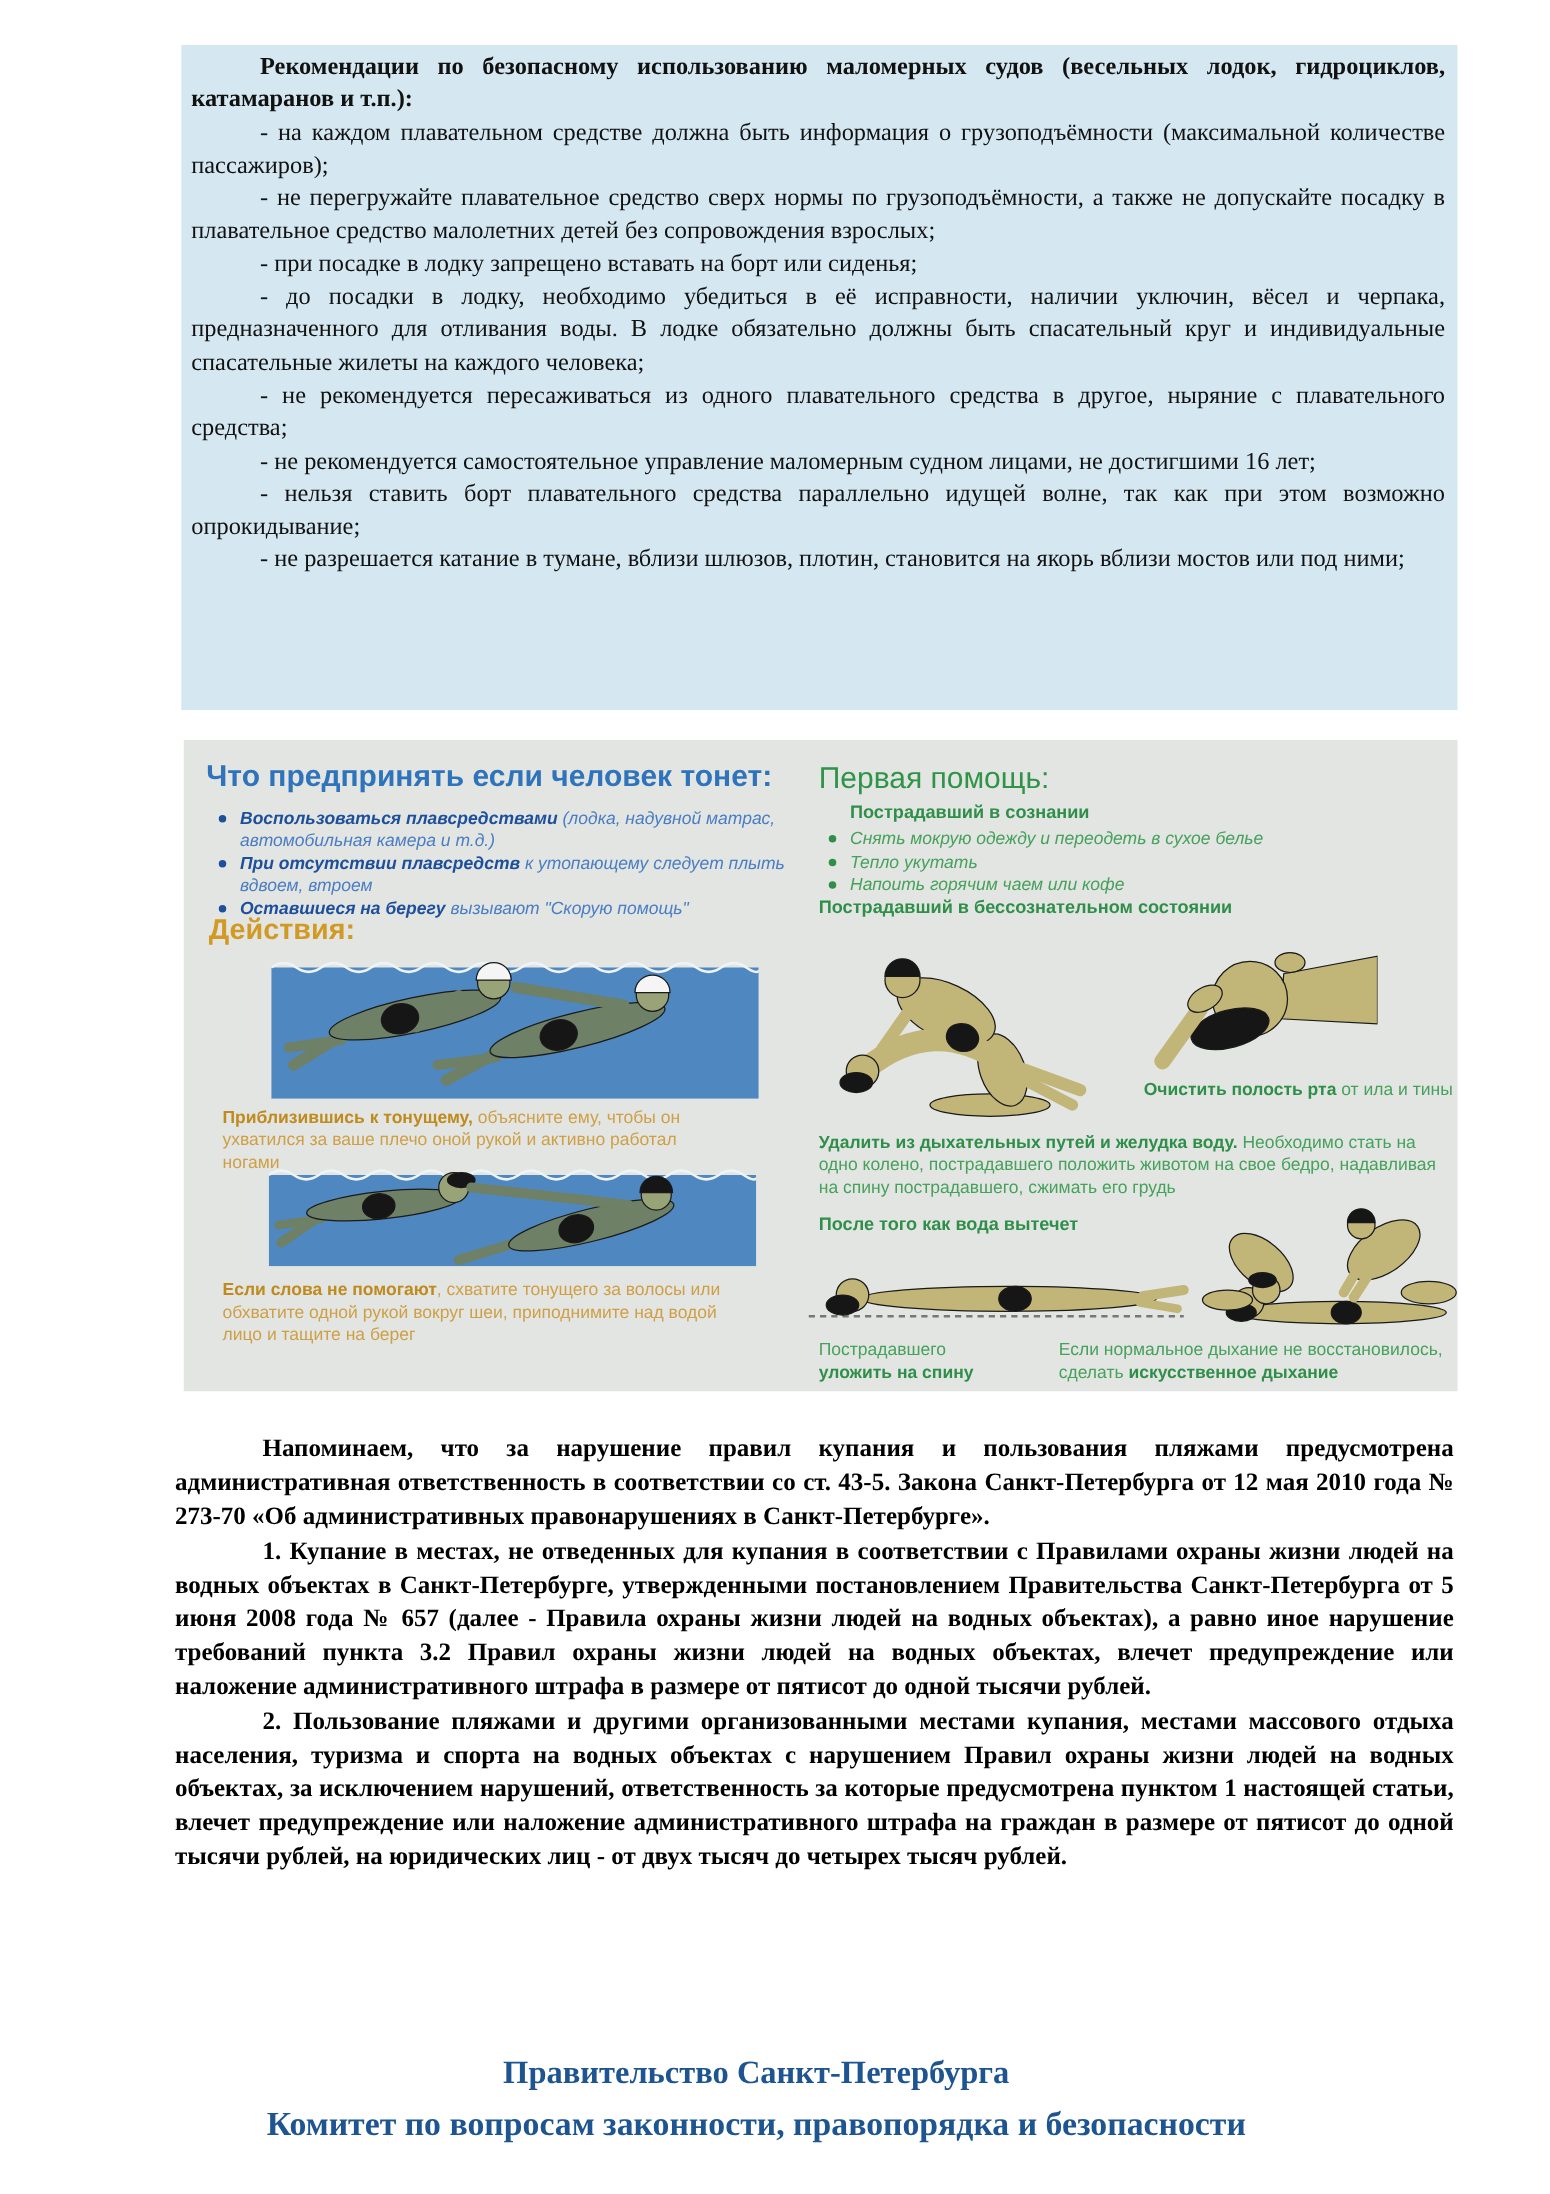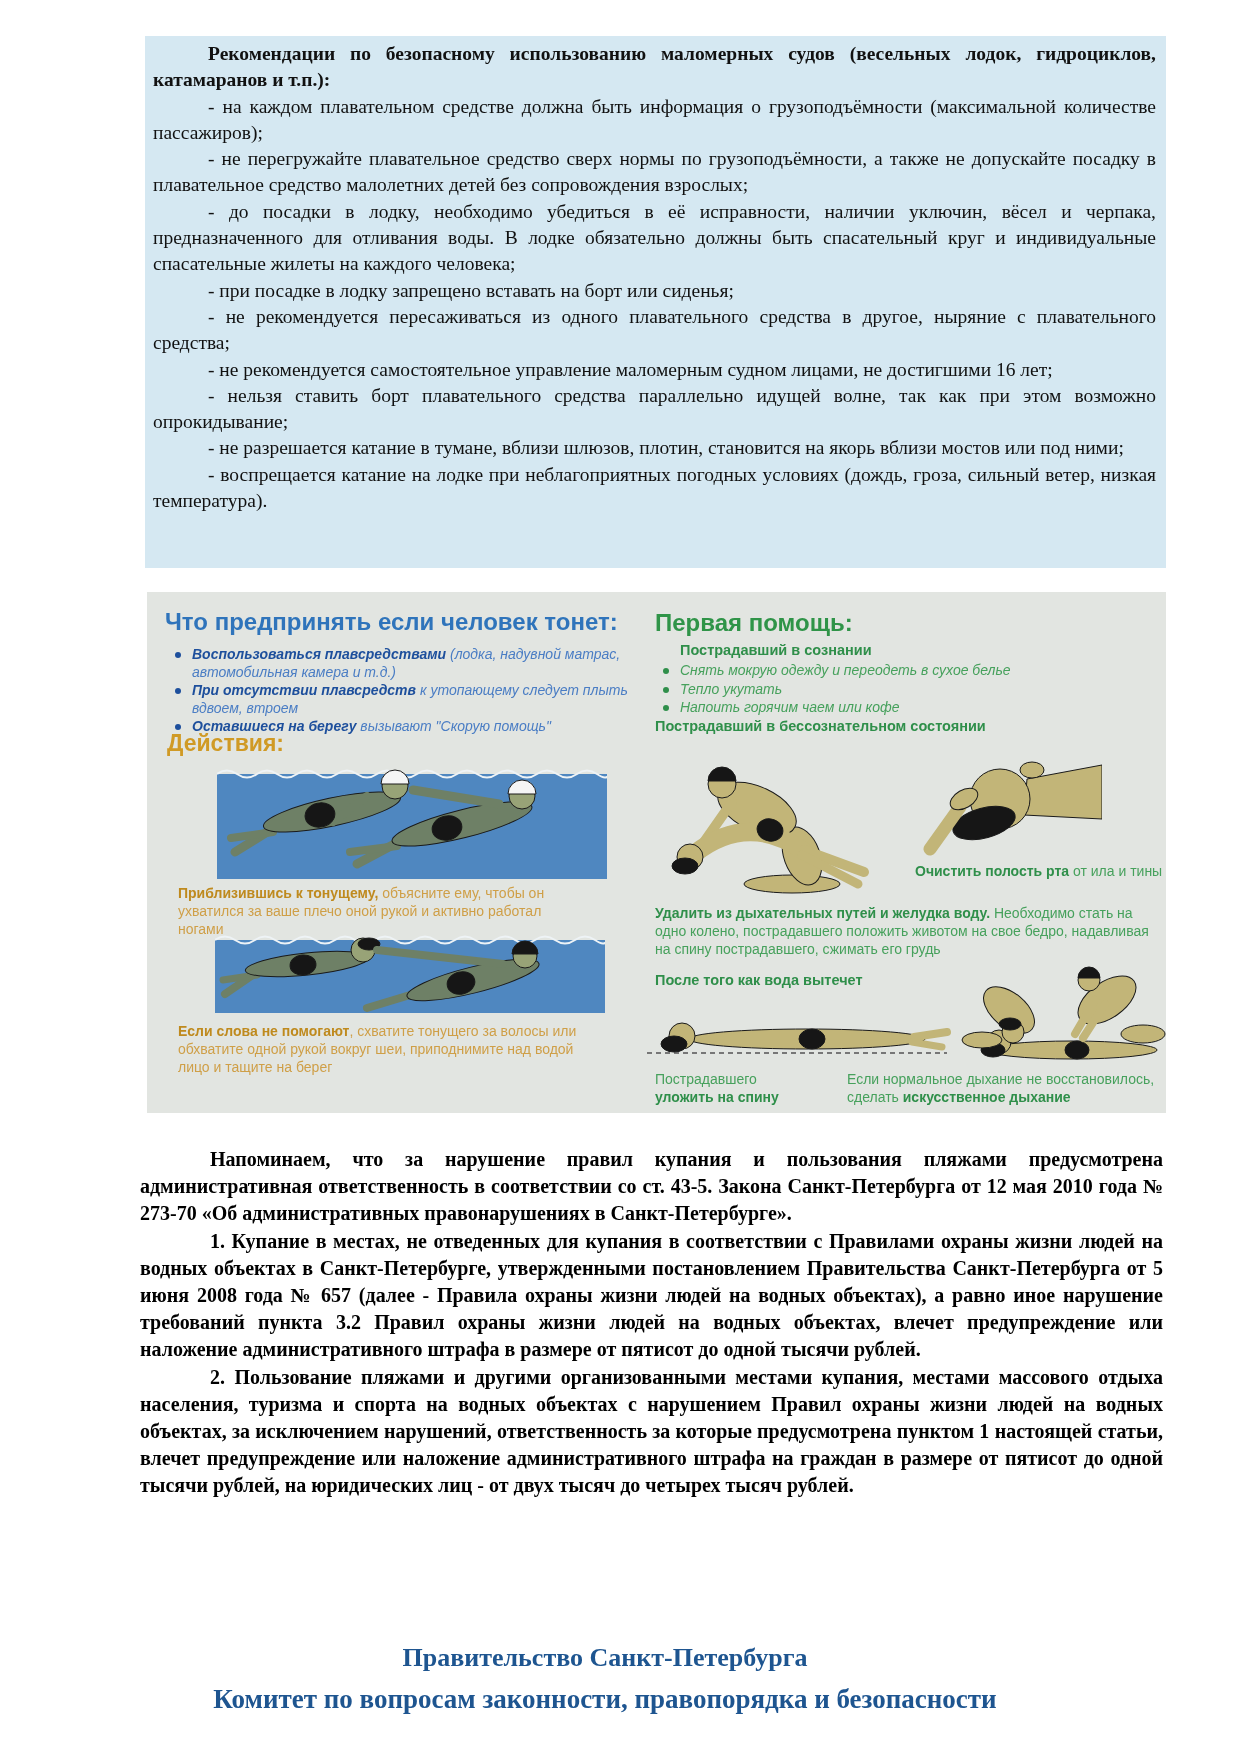--- a/index.html
+++ b/index.html
@@ -17,21 +17,21 @@
   }
   #bluebox p{margin:0;text-indent:55px;}
   #bluebox .bb-title{font-weight:bold;}
 
   
   #info{
     left:147px;top:592px;width:1019px;height:521px;background:var(--info_bg);
     font-family:"Liberation Sans", sans-serif;overflow:hidden;
   }
   #info .col-title-blue{color:var(--blue_title);font-weight:bold;font-size:24px;}
-  #info .col-title-green{color:var(--green_title);font-weight:bold;font-size:24px;}
+  #info .col-title-green{color:var(--green_title);font-weight:normal;font-size:24px;}
   .blist{list-style:none;margin:0;padding:0;font-size:14px;line-height:17.5px;font-style:italic;}
   .blist li{position:relative;padding-left:23px;margin-bottom:1px;}
   .blist li:before{content:"";position:absolute;left:6px;top:6px;width:6px;height:6px;border-radius:50%;}
   .blist-blue li:before{background:var(--blue_bold);}
   .blist-green li:before{background:var(--green_bold);}
   .blist-blue{color:var(--blue_text);}
   .blist-blue b{color:var(--blue_bold);}
   .blist-green{color:var(--green_text);}
   .cap-orange{font-size:14px;line-height:18px;color:var(--orange_text);}
   .cap-orange b{color:var(--orange_bold);}
@@ -57,27 +57,26 @@
 
   svg{display:block;}
 </style>
 </head>
 <body>
 
 <div id="bluebox" class="abs">
   <p class="bb-title">Рекомендации по безопасному использованию маломерных судов (весельных лодок, гидроциклов, катамаранов и т.п.):</p>
   <p>- на каждом плавательном средстве должна быть информация о грузоподъёмности (максимальной количестве пассажиров);</p>
   <p>- не перегружайте плавательное средство сверх нормы по грузоподъёмности, а также не допускайте посадку в плавательное средство малолетних детей без сопровождения взрослых;</p>
+  <p>- при посадке в лодку запрещено вставать на борт или сиденья;</p>
   <p>- до посадки в лодку, необходимо убедиться в её исправности, наличии уключин, вёсел и черпака, предназначенного для отливания воды. В лодке обязательно должны быть спасательный круг и индивидуальные спасательные жилеты на каждого человека;</p>
-  <p>- при посадке в лодку запрещено вставать на борт или сиденья;</p>
   <p>- не рекомендуется пересаживаться из одного плавательного средства в другое, ныряние с плавательного средства;</p>
   <p>- не рекомендуется самостоятельное управление маломерным судном лицами, не достигшими 16 лет;</p>
   <p>- нельзя ставить борт плавательного средства параллельно идущей волне, так как при этом возможно опрокидывание;</p>
   <p>- не разрешается катание в тумане, вблизи шлюзов, плотин, становится на якорь вблизи мостов или под ними;</p>
-  <p>- воспрещается катание на лодке при неблагоприятных погодных условиях (дождь, гроза, сильный ветер, низкая температура).</p>
 </div>
 
 <div id="info" class="abs">
 
   <div class="abs col-title-blue" style="left:18px;top:16px;text-align:right;">Что предпринять если человек тонет:</div>
 
   <ul class="blist blist-blue abs" style="left:22px;top:54px;width:470px;">
     <li><b>Воспользоваться плавсредствами</b><span> (лодка, надувной матрас, автомобильная камера и т.д.)</span></li>
     <li><b>При отсутствии плавсредств</b><span> к утопающему следует плыть вдвоем, втроем</span></li>
     <li><b>Оставшиеся на берегу</b><span> вызывают "Скорую помощь"</span></li>

